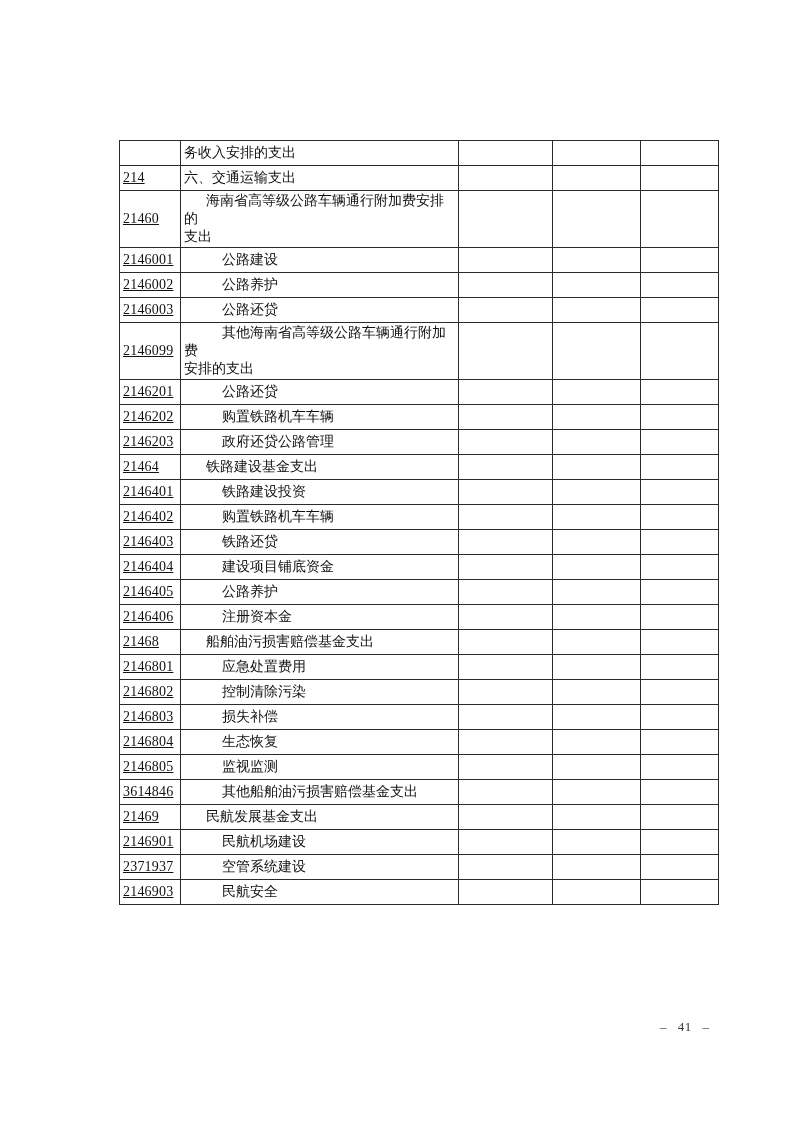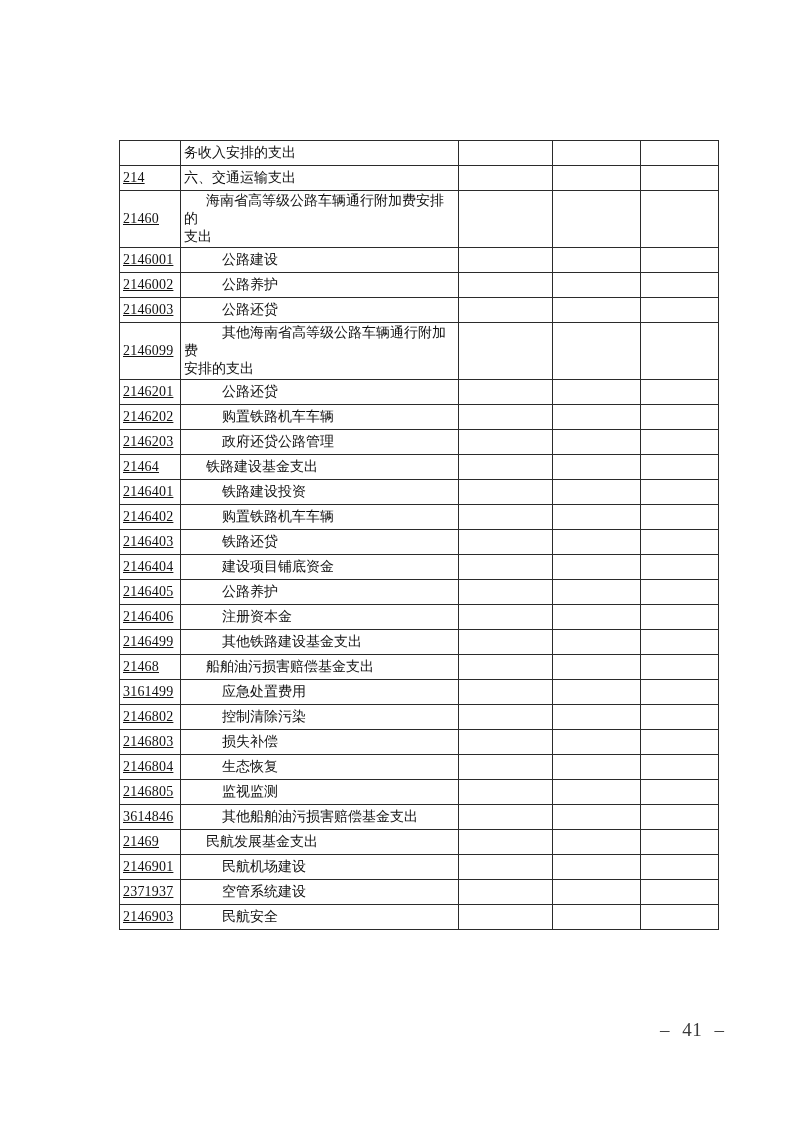--- a/index.html
+++ b/index.html
@@ -43,21 +43,21 @@
     white-space: pre-line; 
   }
   td.desc.lvl-cont, td.desc.lvl-0 { text-indent: 0; }
   td.desc.lvl-1 { text-indent: 22px; }
   td.desc.lvl-2 { text-indent: 38px; }
   td.val { background: #ffffff; }
   .page-number {
     position: absolute;
     left: 644px;
     top: 1019px;
-    font-size: 19px;
+    font-size: 13px;
     color: #3a3a3a;
     word-spacing: 7px;
     letter-spacing: 0.5px;
     white-space: nowrap;
   }
 </style>
 </head>
 <body>
 
 <div class="page">
@@ -186,35 +186,28 @@
           <td class="val"></td>
         </tr>
         <tr>
           <td class="code">2146406</td>
           <td class="desc lvl-2">注册资本金</td>
           <td class="val"></td>
           <td class="val"></td>
           <td class="val"></td>
         </tr>
         <tr>
-          <td class="code">2146499</td>
-          <td class="desc lvl-2">其他铁路建设基金支出</td>
-          <td class="val"></td>
-          <td class="val"></td>
-          <td class="val"></td>
-        </tr>
-        <tr>
           <td class="code">21468</td>
           <td class="desc lvl-1">船舶油污损害赔偿基金支出</td>
           <td class="val"></td>
           <td class="val"></td>
           <td class="val"></td>
         </tr>
         <tr>
-          <td class="code">3161499</td>
+          <td class="code">2146801</td>
           <td class="desc lvl-2">应急处置费用</td>
           <td class="val"></td>
           <td class="val"></td>
           <td class="val"></td>
         </tr>
         <tr>
           <td class="code">2146802</td>
           <td class="desc lvl-2">控制清除污染</td>
           <td class="val"></td>
           <td class="val"></td>

